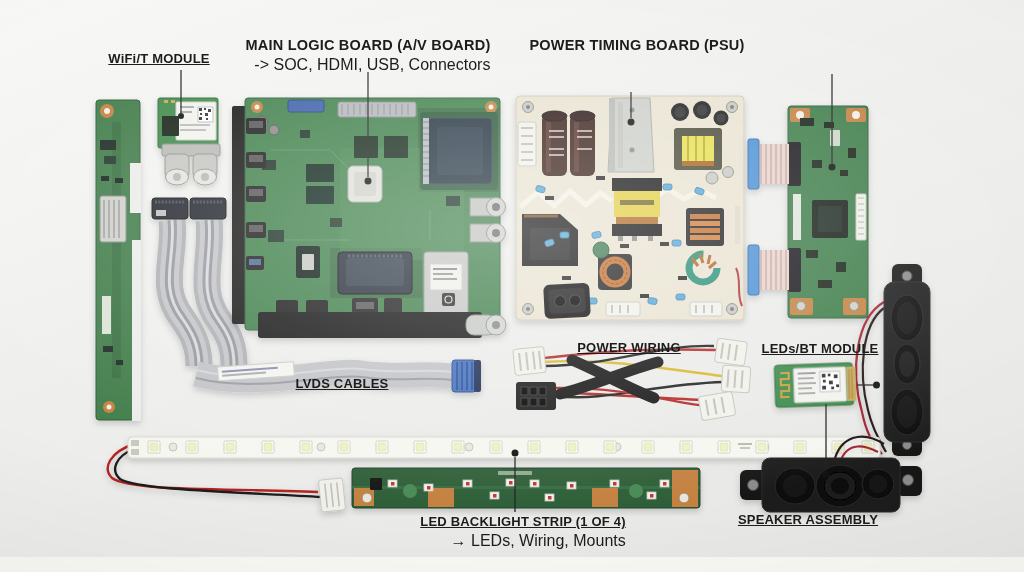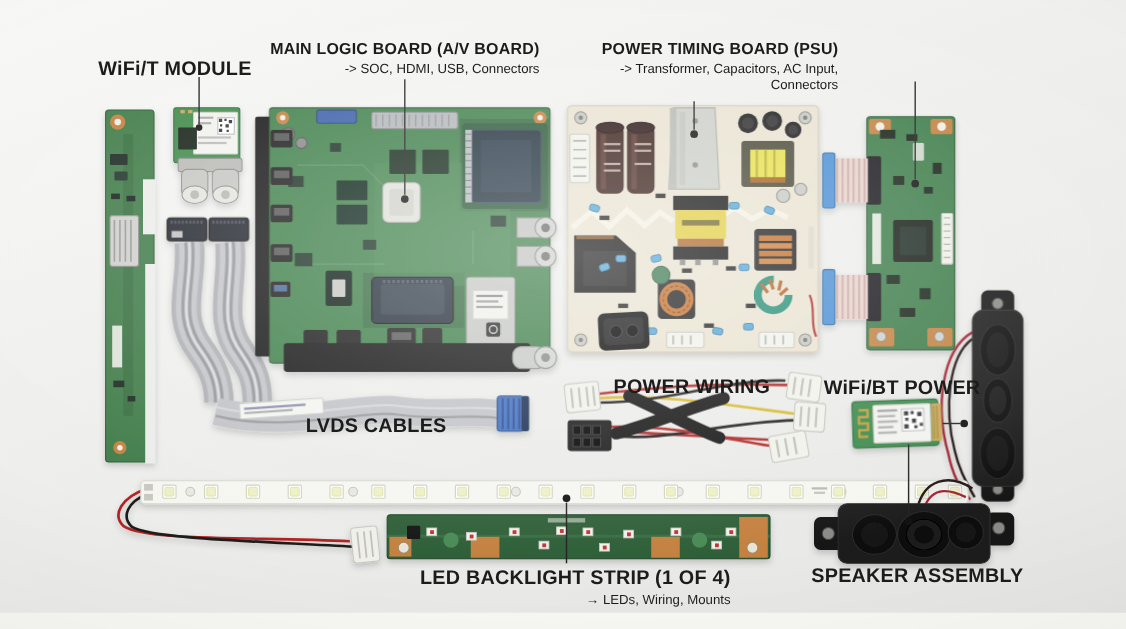--- a/index.html
+++ b/index.html
@@ -6,22 +6,22 @@
   .scene{
     position:relative;width:1024px;height:572px;overflow:hidden;
     background:linear-gradient(160deg,#f8f8f6 0%,#efefed 40%,#e6e6e4 100%);
     font-family:"Liberation Sans", sans-serif;color:#1c1c1c;
   }
   .scene::after{content:"";position:absolute;inset:0;pointer-events:none;
     background:radial-gradient(120% 90% at 50% 40%, rgba(255,255,255,.35) 0%, rgba(0,0,0,0) 55%, rgba(0,0,0,.06) 100%);}
   svg.art{position:absolute;left:0;top:0;}
   .lbl{position:absolute;transform:translateX(-50%);text-align:right;line-height:1.25;white-space:nowrap;z-index:5;}
   .lbl .t1{font-size:14.5px;font-weight:700;letter-spacing:.2px;}
-  .lbl .t2{font-size:12px;font-weight:400;margin-top:1px;}
-  .lbl.small .t1{font-size:18px;font-weight:600;}
+  .lbl .t2{font-size:16px;font-weight:400;margin-top:1px;}
+  .lbl.small .t1{font-size:13px;font-weight:600;text-decoration:underline;}
   .lbl.wrap{white-space:normal;}
   .lbl.wrap .t2{max-width:250px;margin-left:auto;margin-right:auto;}
 </style>
 </head>
 <body>
 
 <div class="scene">
 
 <svg class="art" width="1024" height="572" viewBox="0 0 1024 572">
   <defs>
@@ -525,38 +525,37 @@
   <div class="t1">WiFi/T MODULE</div>
 </div>
 
 <div class="lbl" style="left:368px;top:36px">
   <div class="t1">MAIN LOGIC BOARD (A/V BOARD)</div>
   <div class="t2">-&gt; SOC, HDMI, USB, Connectors</div>
 </div>
 
 <div class="lbl wrap" style="left:637px;top:36px">
   <div class="t1">POWER TIMING BOARD (PSU)</div>
-  <div class="t2">-&gt; Transformer, Capacitors, AC Input, Connectors</div>
 </div>
 
 
 <div class="lbl small" style="left:342px;top:376px">
   <div class="t1">LVDS CABLES</div>
 </div>
 
 <div class="lbl small" style="left:629px;top:340px">
   <div class="t1">POWER WIRING</div>
 </div>
 
 <div class="lbl small" style="left:820px;top:341px">
-  <div class="t1">WiFi/BT POWER</div>
+  <div class="t1">LEDs/BT MODULE</div>
 </div>
 
 <div class="lbl small" style="left:523px;top:514px">
   <div class="t1">LED BACKLIGHT STRIP (1 OF 4)</div>
   <div class="t2">→ LEDs, Wiring, Mounts</div>
 </div>
 
-<div class="lbl small" style="left:834px;top:512px">
+<div class="lbl small" style="left:808px;top:512px">
   <div class="t1">SPEAKER ASSEMBLY</div>
 </div>
 
 </div>
 
 </body></html>

